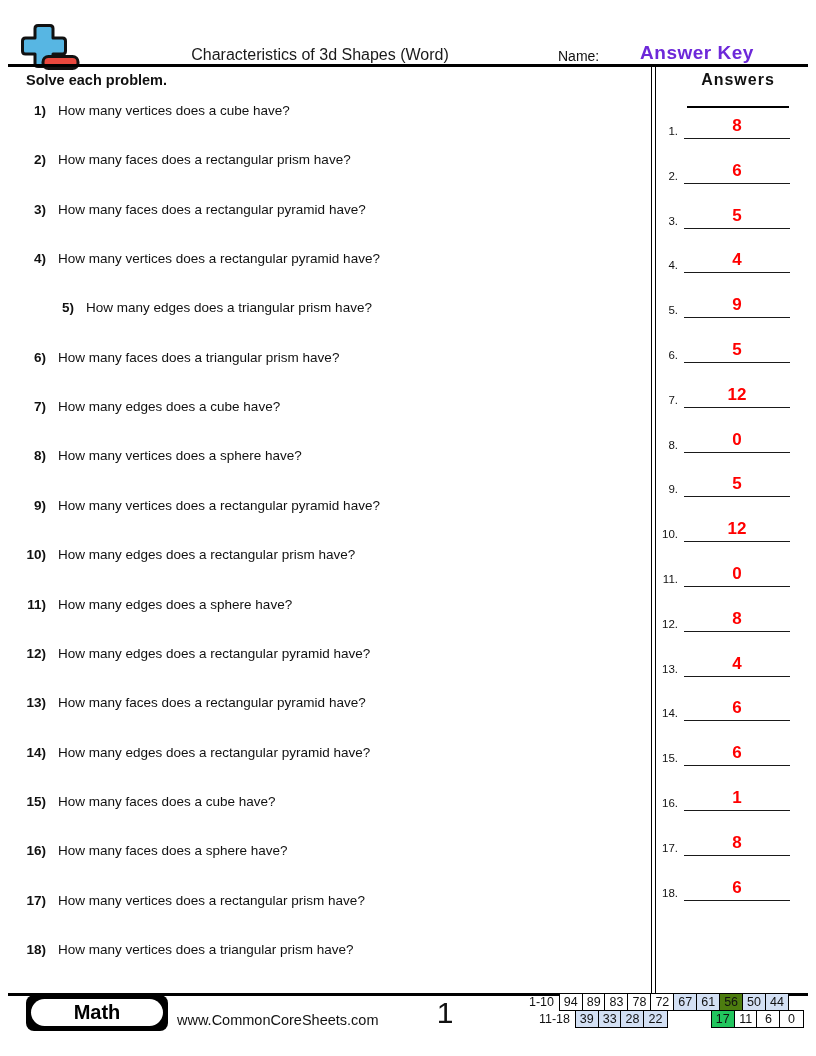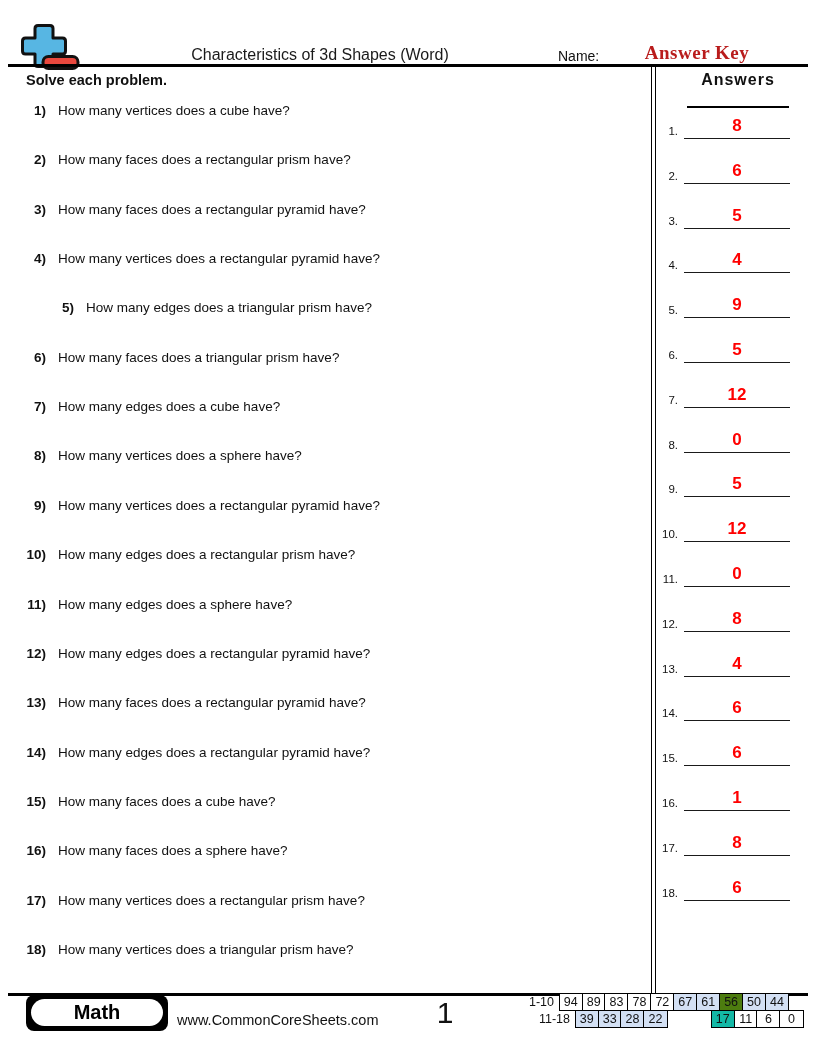--- a/index.html
+++ b/index.html
@@ -76,21 +76,21 @@
 
 <div class="page">
 
   <svg class="logo" width="62" height="48" viewBox="0 0 62 48" aria-hidden="true">
     <path d="M18 2.5 h12 q3 0 3 3 v9.5 h9.5 q3 0 3 3 v10 q0 3 -3 3 H33 v9.5 q0 3 -3 3 H18 q-3 0 -3 -3 V31 H5.5 q-3 0 -3 -3 V18 q0 -3 3 -3 H15 V5.5 q0 -3 3 -3 z" fill="#57b6e3" stroke="#111" stroke-width="3" stroke-linejoin="round"></path>
     <rect x="23" y="33.5" width="35" height="12" rx="5.5" fill="#e8483e" stroke="#111" stroke-width="3"></rect>
   </svg>
 
   <div class="doc-title">Characteristics of 3d Shapes (Word)</div>
   <div class="name-label">Name:</div>
-  <div class="name-value" id="answer-key" style="color: #b91c1c; font-family: Liberation Serif, serif;">Answer Key</div>
+  <div class="name-value" id="answer-key" style="color: #6d28d9;">Answer Key</div>
   <div class="head-rule"></div>
   <div class="instructions">Solve each problem.</div>
 
   <div id="questions">
       <div class="q-row" style="top: 102px;"><span class="q-num">1)</span><span class="q-text">How many vertices does a cube have?</span></div>
       <div class="q-row" style="top: 151.35px;"><span class="q-num">2)</span><span class="q-text">How many faces does a rectangular prism have?</span></div>
       <div class="q-row" style="top: 200.7px;"><span class="q-num">3)</span><span class="q-text">How many faces does a rectangular pyramid have?</span></div>
       <div class="q-row" style="top: 250.05px;"><span class="q-num">4)</span><span class="q-text">How many vertices does a rectangular pyramid have?</span></div>
       <div class="q-row" style="top: 299.4px; margin-left: 28px;"><span class="q-num">5)</span><span class="q-text">How many edges does a triangular prism have?</span></div>
       <div class="q-row" style="top: 348.75px;"><span class="q-num">6)</span><span class="q-text">How many faces does a triangular prism have?</span></div>
@@ -222,20 +222,20 @@
         <div class="score-cell" style="background: #4d7c0f;">56</div>
         <div class="score-cell" style="background: rgb(211, 224, 244);">50</div>
         <div class="score-cell" style="background: rgb(211, 224, 244);">44</div>
       </div>
       <div class="score-row" style="top: 16.6px; left: 16px;">
         <div class="score-label">11-18</div>
         <div class="score-cell" style="background: rgb(211, 224, 244);">39</div>
         <div class="score-cell" style="background: rgb(211, 224, 244);">33</div>
         <div class="score-cell" style="background: rgb(211, 224, 244);">28</div>
         <div class="score-cell" style="background: rgb(211, 224, 244);">22</div>
-        <div class="score-cell" style="background: #14b8a6; margin-left: 43px;">17</div>
+        <div class="score-cell" style="background: #22c55e; margin-left: 43px;">17</div>
         <div class="score-cell">11</div>
         <div class="score-cell">6</div>
         <div class="score-cell">0</div>
       </div>
     </div>
 
 </div>
 
 </body></html>

